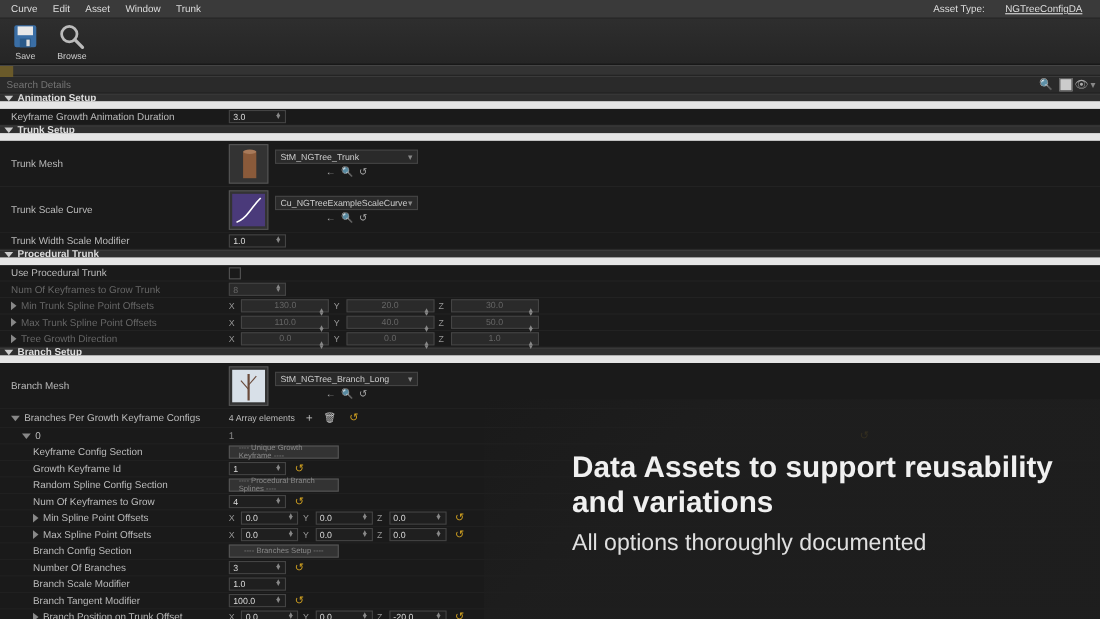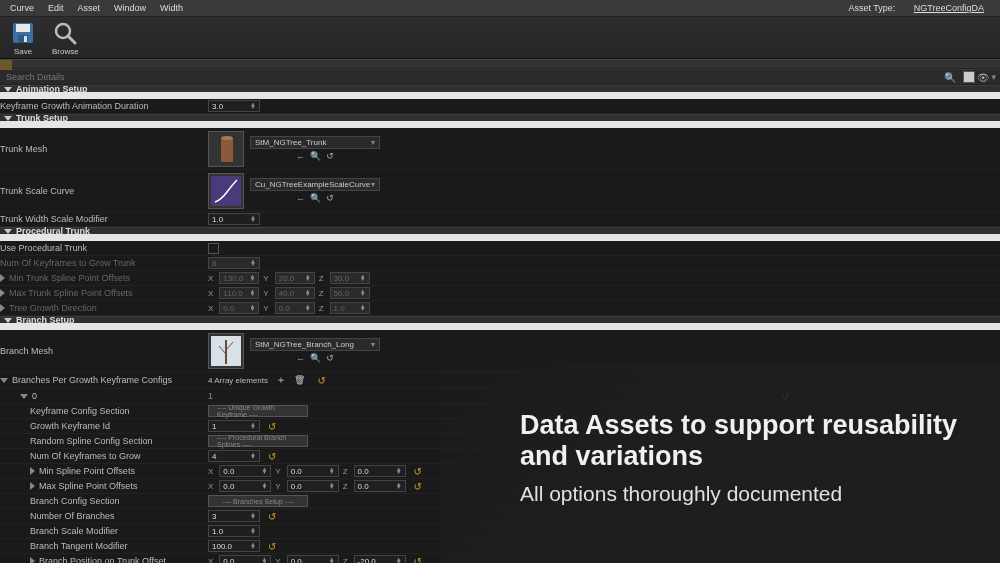--- a/index.html
+++ b/index.html
@@ -28,32 +28,32 @@
 .view-opts { display:flex; align-items:center; gap:2px; padding:0 4px; }
 .view-opts .sq { width:12px; height:12px; background:#ccc; border:1px solid #555; }
 .view-opts .eye { color:#aaa; font-size:10px; }
 
 
 .details { position:absolute; top:85px; left:0; right:0; bottom:0; overflow:hidden; }
 .section-hdr { height:14px; background:#2f2f2f; display:flex; align-items:center; padding:0 4px; font-weight:bold; color:#ddd; border-top:1px solid #3d3d3d; border-bottom:7px solid #e5e5e5; }
 .section-hdr .tri { display:inline-block; width:0; height:0; border-left:4px solid transparent; border-right:4px solid transparent; border-top:5px solid #ccc; margin-right:4px; }
 .row { display:flex; align-items:center; min-height:13px; border-bottom:1px solid #222; }
 .row.tall { min-height:42px; }
-.row .label { width:208px; padding:2px 0 2px 0; color:#bbb; display:flex; align-items:center; }
+.row .label { width:208px; padding:2px 0 2px 10px; color:#bbb; display:flex; align-items:center; }
 .row .label.indent1 { padding-left:20px; }
 .row .label.indent2 { padding-left:30px; }
 .row .label.dim { color:#666; }
 .row .label .tri-r { display:inline-block; width:0; height:0; border-top:4px solid transparent; border-bottom:4px solid transparent; border-left:5px solid #888; margin-right:4px; }
 .row .label .tri-d { display:inline-block; width:0; height:0; border-left:4px solid transparent; border-right:4px solid transparent; border-top:5px solid #888; margin-right:4px; }
 .row .value { flex:1; display:flex; align-items:center; gap:4px; padding:1px 0; }
 
 
 .spin { height:12px; display:flex; align-items:center; background:#1f1f1f; border:1px solid #444; padding:0 3px; color:#ddd; font-size:8px; position:relative; }
 .spin.w50 { width:52px; }
-.spin.wlong { width:40px; }
+.spin.wlong { width:80px;flex-direction:column; }
 .spin .arrows { margin-left:auto; color:#888; font-size:6px; line-height:3px; }
 .spin.dim { background:#2a2a2a; color:#666; }
 .vec-lbl { color:#999; font-size:8px; margin-right:2px; }
 .checkbox { width:11px; height:11px; background:#1a1a1a; border:1px solid #555; }
 .asset-ref { display:flex; align-items:center; gap:6px; }
 .thumb { width:36px; height:36px; background:#333; border:1px solid #555; display:flex; align-items:center; justify-content:center; }
 .asset-info { display:flex; flex-direction:column; gap:2px;align-items:center; }
 .asset-combo { height:13px; width:130px; background:#2a2a2a; border:1px solid #444; display:flex; align-items:center; padding:0 4px; color:#ccc; font-size:8px; }
 .asset-combo .dd { margin-left:auto; color:#888; }
 .asset-btns { display:flex; gap:5px; color:#aaa; font-size:9px; }
@@ -74,21 +74,21 @@
 .browse-svg { width:24px; height:24px; }
 </style>
 </head>
 <body>
 
 <div class="menubar">
   <span>Curve</span>
   <span>Edit</span>
   <span>Asset</span>
   <span>Window</span>
-  <span>Width</span>
+  <span>Trunk</span>
   <div class="asset-type">
     <span>Asset Type:</span>
     <span class="link">NGTreeConfigDA</span>
   </div>
 </div>
 
 <div class="toolbar">
   <div class="tool-btn">
     <div class="ico">
       <svg class="save-svg" viewBox="0 0 24 24">

